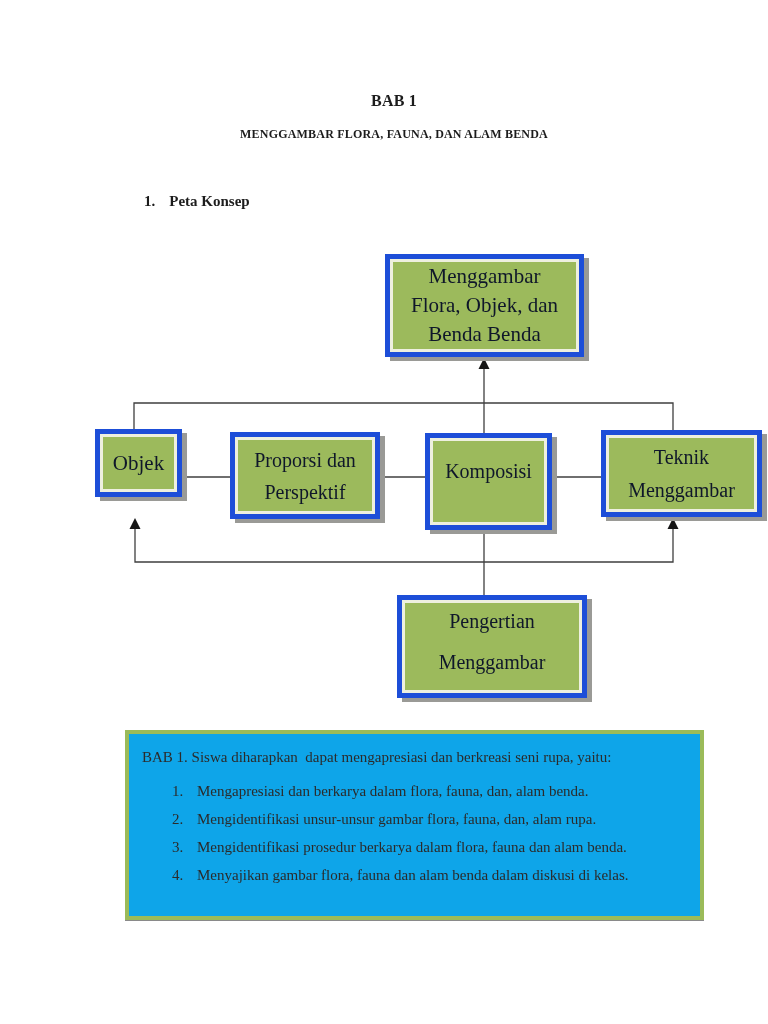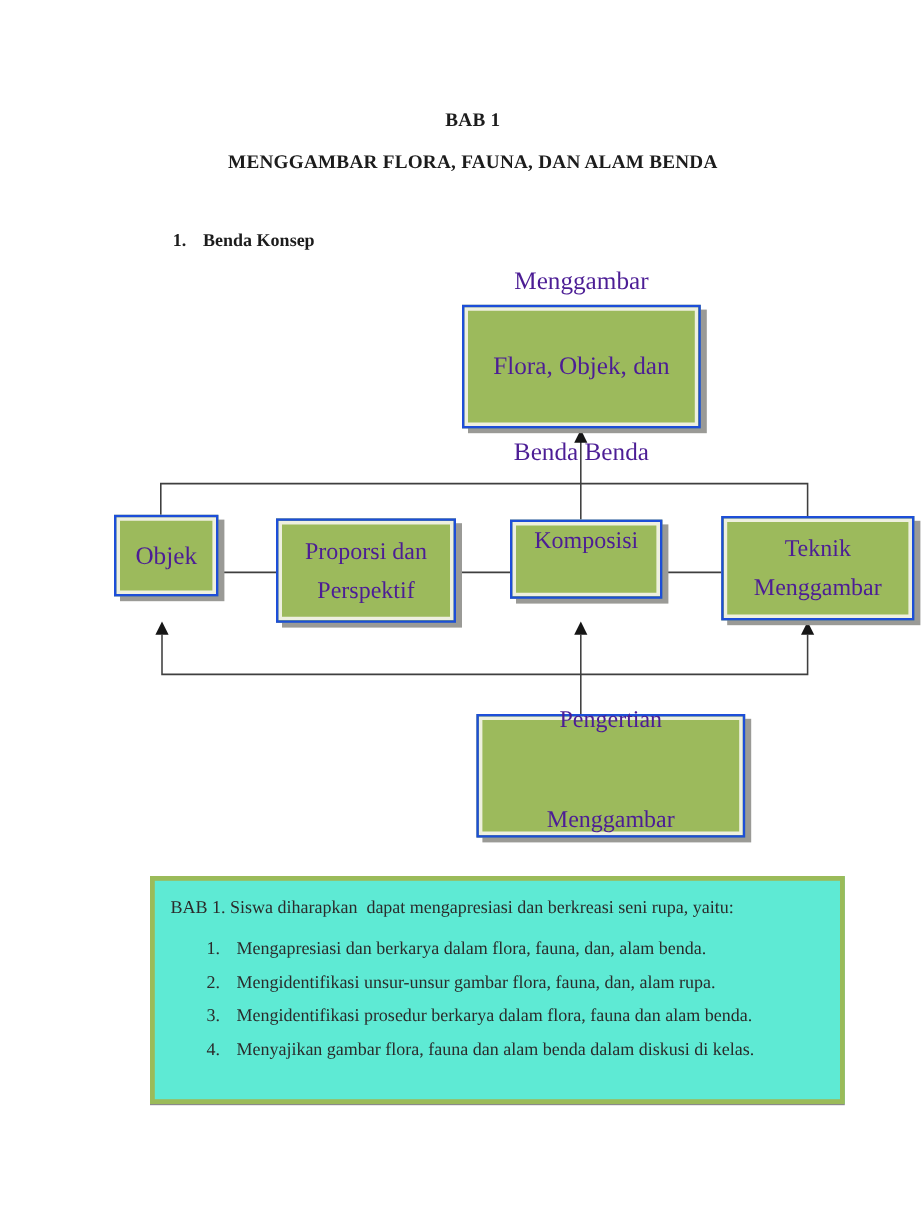--- a/index.html
+++ b/index.html
@@ -23,21 +23,21 @@
   }
   .chapter-title {
     position: absolute;
     top: 92px; left: 0; width: 100%;
     font-size: 16px; font-weight: bold;
     letter-spacing: 0.2px;
   }
   .main-title {
     position: absolute;
     top: 127px; left: 0; width: 100%;
-    font-size: 16px; font-weight: bold;
+    font-size: 12px; font-weight: bold;
     letter-spacing: 0.2px;
   }
   .section-heading {
     position: absolute;
     left: 112px; top: 193px;
     display: flex;
     gap: 14px;
     font-size: 15px; font-weight: bold;
   }
   
@@ -48,66 +48,65 @@
   }
   .connectors line, .connectors polyline {
     stroke: #3f3f3f;
     stroke-width: 1.3;
     fill: none;
   }
   .connectors polygon { fill: #161616; stroke: none; }
   .gbox {
     position: absolute;
     background: #9cba5c;
-    border: 2px solid #1d4ed8;
+    border: 5px solid #1d4ed8;
     box-shadow: inset 0 0 0 3px #eef0df, 5px 4px 0 #9a9a96;
     display: flex;
     flex-direction: column;
     align-items: center;
     justify-content: center;
     text-align: center;
-    color: #4c1d95;
-    gap: 42px;
+    color: #0f172a;
   }
   .box-top {
     left: 353px; top: 254px; width: 199px; height: 103px;
     font-size: 21px; line-height: 29px;
   }
   .box-objek {
     left: 63px; top: 429px; width: 87px; height: 68px;
     font-size: 21px;
   }
   .box-proporsi {
     left: 198px; top: 432px; width: 150px; height: 87px;
     font-size: 20px; line-height: 32px;
     padding: 0 4px;
     align-items: flex-end;
   }
   .box-komposisi {
-    left: 393px; top: 433px; width: 127px; height: 66px;
+    left: 393px; top: 433px; width: 127px; height: 97px;
     font-size: 20px;
     justify-content: flex-start;
-    padding-top: 5px;
+    padding-top: 22px;
   }
   .box-teknik {
     left: 569px; top: 430px; width: 161px; height: 87px;
     font-size: 20px; line-height: 33px;
     padding: 0 8px;
   }
   .box-pengertian {
-    left: 365px; top: 595px; width: 224px; height: 103px;
+    left: 365px; top: 595px; width: 190px; height: 103px;
     font-size: 20px; line-height: 41px;
     padding-bottom: 10px;
   }
   
   .objectives-box {
     position: absolute;
     left: 93px; top: 730px;
     width: 579px; height: 190px;
-    background: #5eead4;
+    background: #0ea5e9;
     border: 4px solid #9bbb59;
     box-shadow: 0 1px 0 #8a8a8a;
     font-size: 15px;
     color: #2b2b2b;
   }
   .objectives-intro {
     padding: 13px 14px 0 13px;
     white-space: pre-wrap;
     line-height: 20px;
   }
@@ -132,21 +131,21 @@
 
 <div class="page">
 
   <div class="titles">
     <div class="chapter-title">BAB 1</div>
     <div class="main-title">MENGGAMBAR FLORA, FAUNA, DAN ALAM BENDA</div>
   </div>
 
   <div class="section-heading">
     <span>1.</span>
-    <span>Benda Konsep</span>
+    <span>Peta Konsep</span>
   </div>
 
   <svg class="connectors" width="768" height="1024" viewBox="0 0 768 1024">
 
     <polyline points="102,429 102,403 641,403 641,430"></polyline>
 
     <line x1="452" y1="433" x2="452" y2="368"></line>
     <polygon points="452,358 446.5,369 457.5,369"></polygon>
 
     <line x1="150" y1="477" x2="198" y2="477"></line>

